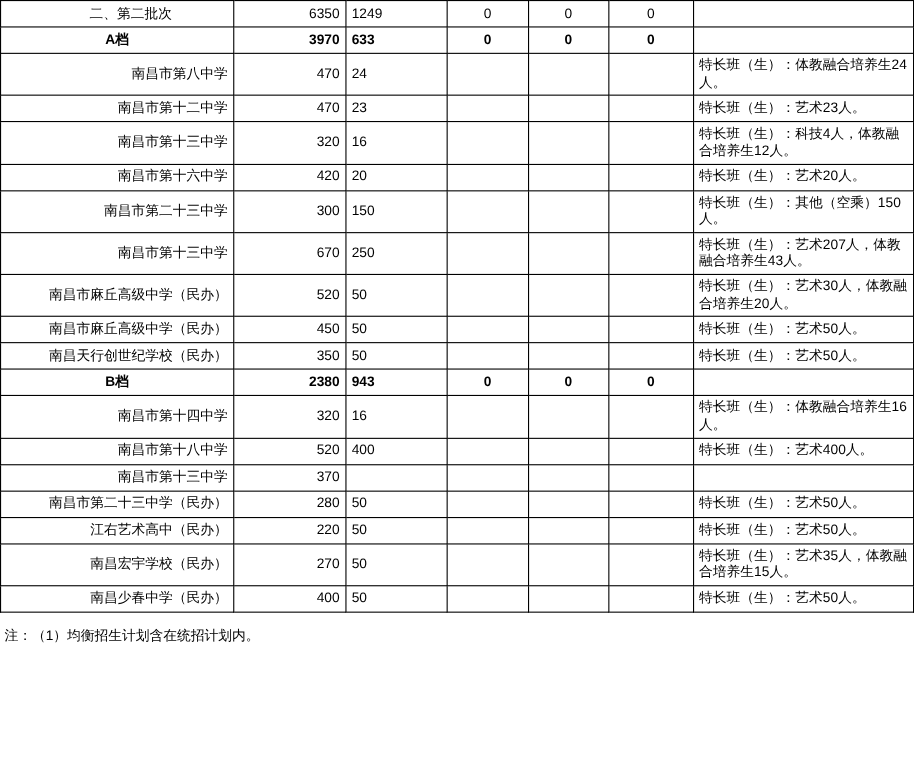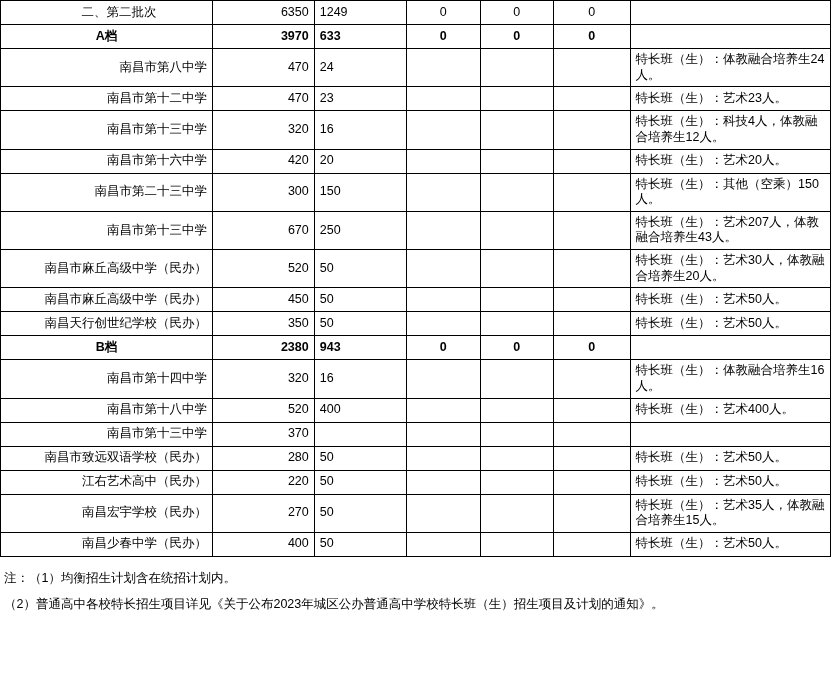--- a/index.html
+++ b/index.html
@@ -189,21 +189,21 @@
         <tr>
           <td class="c-name">南昌市第十三中学</td>
           <td class="c-total">370</td>
           <td class="c-special"></td>
           <td class="c-col4"></td>
           <td class="c-col5"></td>
           <td class="c-col6"></td>
           <td class="c-note"></td>
         </tr>
         <tr>
-          <td class="c-name">南昌市致远双语学校（民办）</td>
+          <td class="c-name">南昌市第二十三中学（民办）</td>
           <td class="c-total">280</td>
           <td class="c-special">50</td>
           <td class="c-col4"></td>
           <td class="c-col5"></td>
           <td class="c-col6"></td>
           <td class="c-note">特长班（生）：艺术50人。</td>
         </tr>
         <tr>
           <td class="c-name">江右艺术高中（民办）</td>
           <td class="c-total">220</td>
@@ -228,15 +228,14 @@
           <td class="c-special">50</td>
           <td class="c-col4"></td>
           <td class="c-col5"></td>
           <td class="c-col6"></td>
           <td class="c-note">特长班（生）：艺术50人。</td>
         </tr>
       </tbody>
   </table>
   <div class="notes">
       <div class="note-indent">注：（1）均衡招生计划含在统招计划内。</div>
-      <div class="note-indent">（2）普通高中各校特长招生项目详见《关于公布2023年城区公办普通高中学校特长班（生）招生项目及计划的通知》。</div>
     </div>
 </div>
 
 </body></html>

